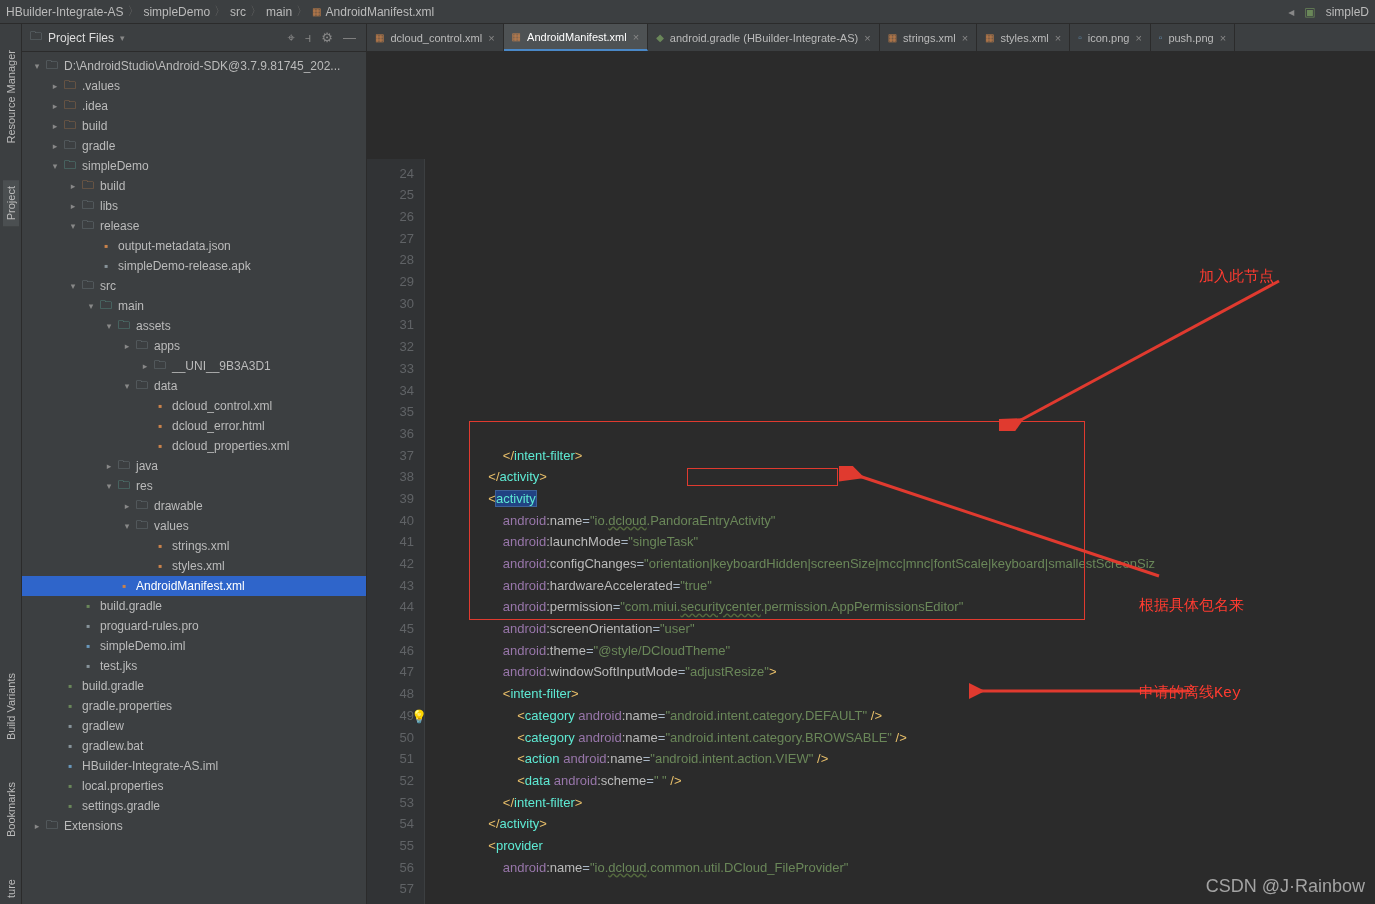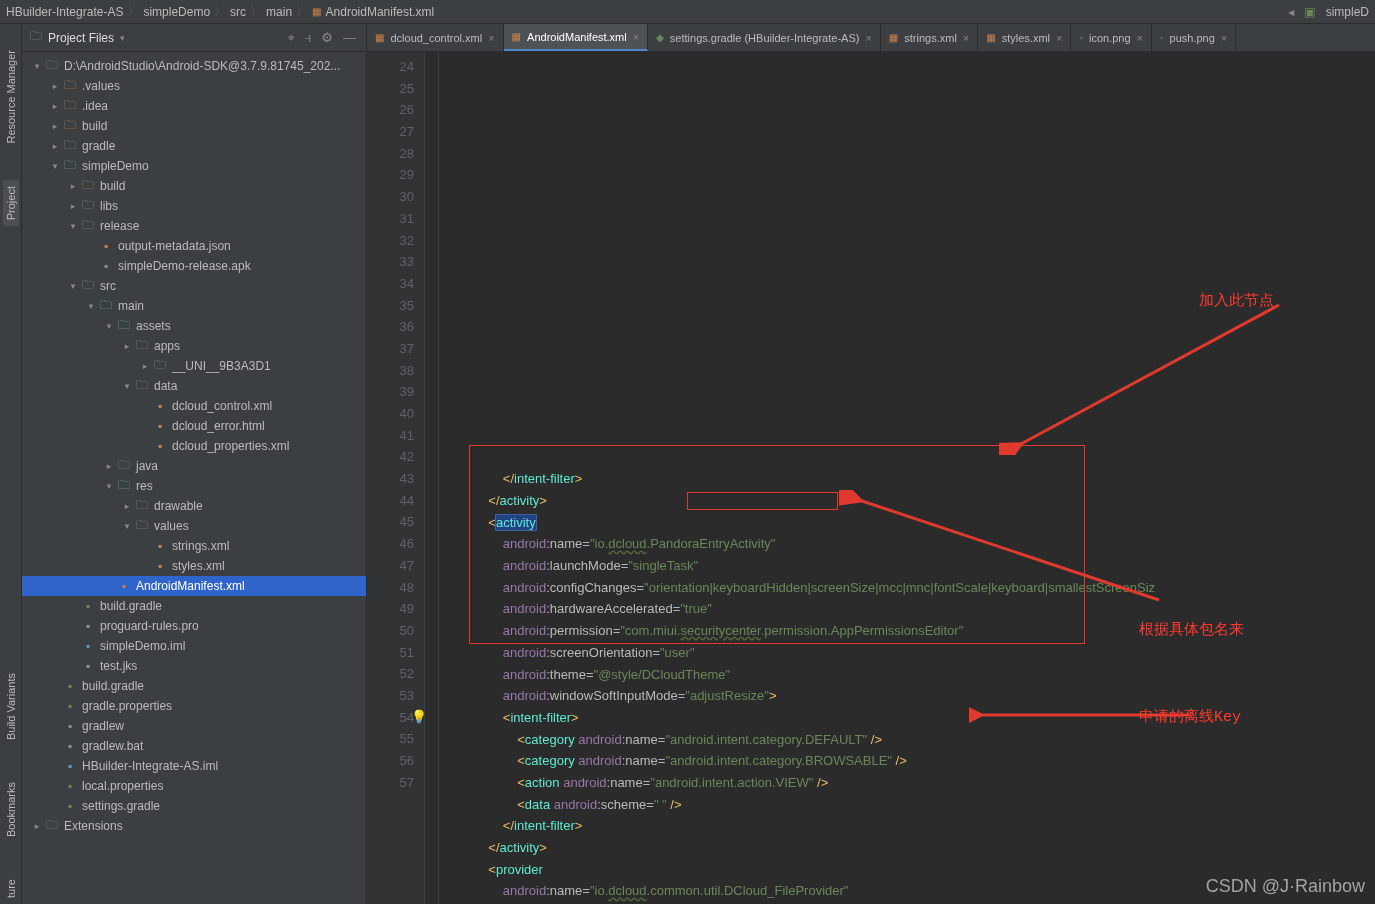--- a/index.html
+++ b/index.html
@@ -44,21 +44,21 @@
 
 .editor-area { flex:1; display:flex; flex-direction:column; background:#2b2b2b; min-width:0; }
 
 
 .editor-tabs { height:28px; display:flex; background:#3c3f41; border-bottom:1px solid #2b2b2b; overflow:hidden; }
 .editor-tab { display:flex; align-items:center; padding:0 8px; gap:6px; color:#bbb; border-right:1px solid #2b2b2b; cursor:pointer; font-size:11px; }
 .editor-tab.active { background:#4e5254; color:#fff; border-bottom:2px solid #4a88c7; }
 .editor-tab .close { color:#888; font-size:11px; }
 
 
-.editor-body { flex:1; display:flex; position:relative; overflow:hidden; font-family:"Consolas","Courier New",monospace; font-size:13px; }
+.editor-body { flex:1; display:flex; position:relative; overflow:hidden; font-family:"Consolas","Courier New",monospace; font-size:13px;align-items:flex-end; }
 .gutter { width:58px; background:#313335; color:#606366; text-align:right; padding:4px 10px 4px 4px; line-height:21.7px; border-right:1px solid #3c3f41; }
 .gutter .ln { height:21.7px; }
 .fold-col { width:14px; background:#2b2b2b; border-right:1px solid #3c3f41; }
 .code { flex:1; padding:4px 0; line-height:21.7px; white-space:pre; overflow:hidden; position:relative; }
 .code .line { height:21.7px; padding-left:6px; }
 
 
 .t-tag { color:#5eead4; }
 .t-attr { color:#bababa; }
 .t-ns { color:#9876aa; }
@@ -326,21 +326,21 @@
             <span>dcloud_control.xml</span>
             <span class="close">×</span>
           </div>
           <div class="editor-tab active">
             <span style="color:#c9824b;font-size:10px;">▦</span>
             <span>AndroidManifest.xml</span>
             <span class="close">×</span>
           </div>
           <div class="editor-tab">
             <span style="color:#6a8759;font-size:10px;">◆</span>
-            <span>settings.gradle (HBuilder-Integrate-AS)</span>
+            <span>android.gradle (HBuilder-Integrate-AS)</span>
             <span class="close">×</span>
           </div>
           <div class="editor-tab">
             <span style="color:#c9824b;font-size:10px;">▦</span>
             <span>strings.xml</span>
             <span class="close">×</span>
           </div>
           <div class="editor-tab">
             <span style="color:#c9824b;font-size:10px;">▦</span>
             <span>styles.xml</span>

